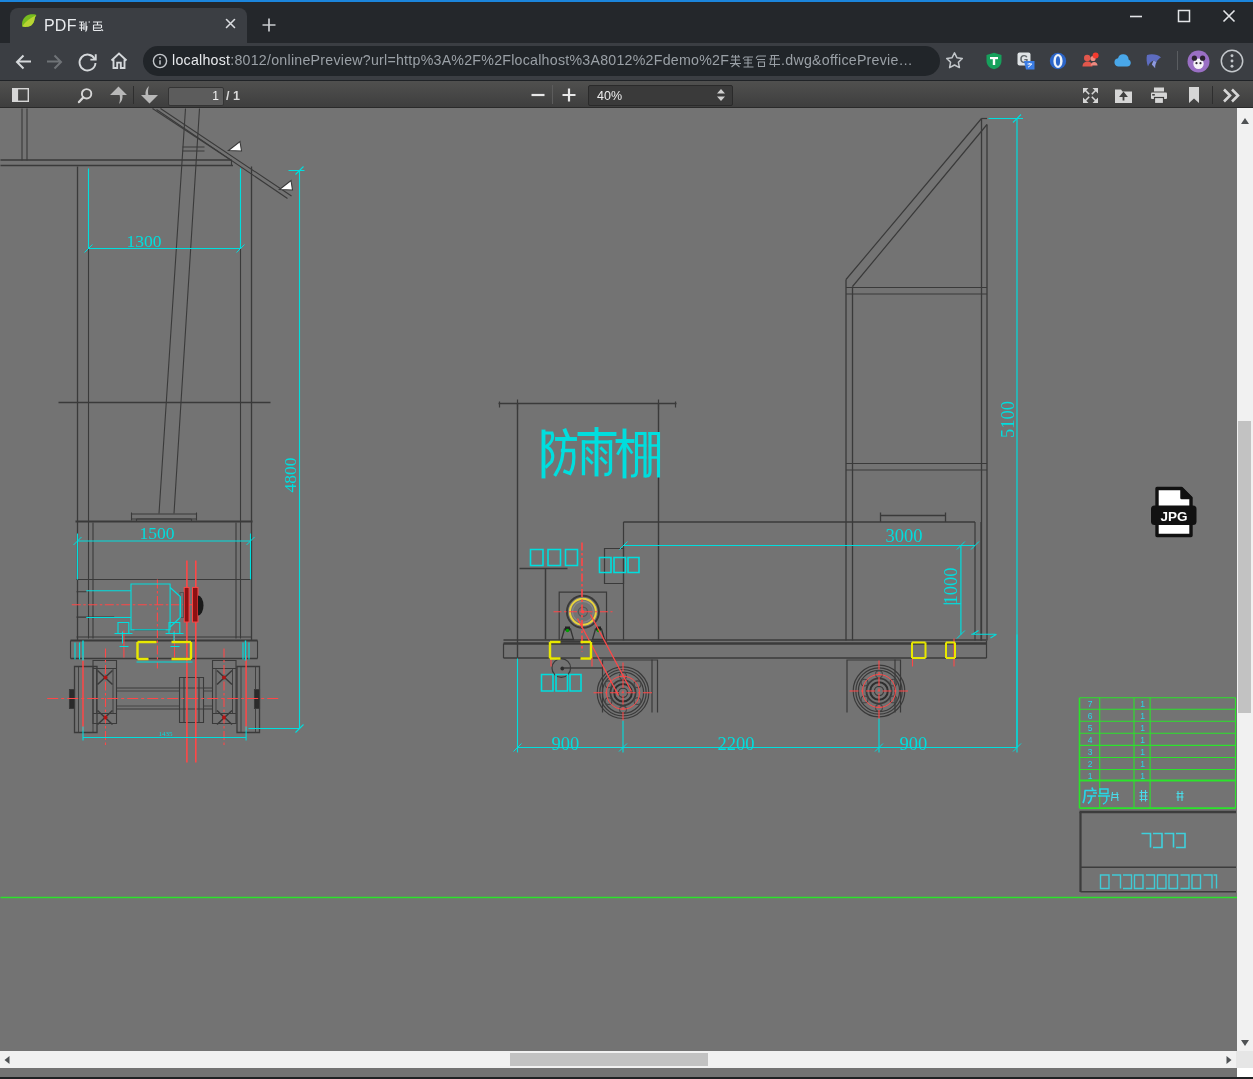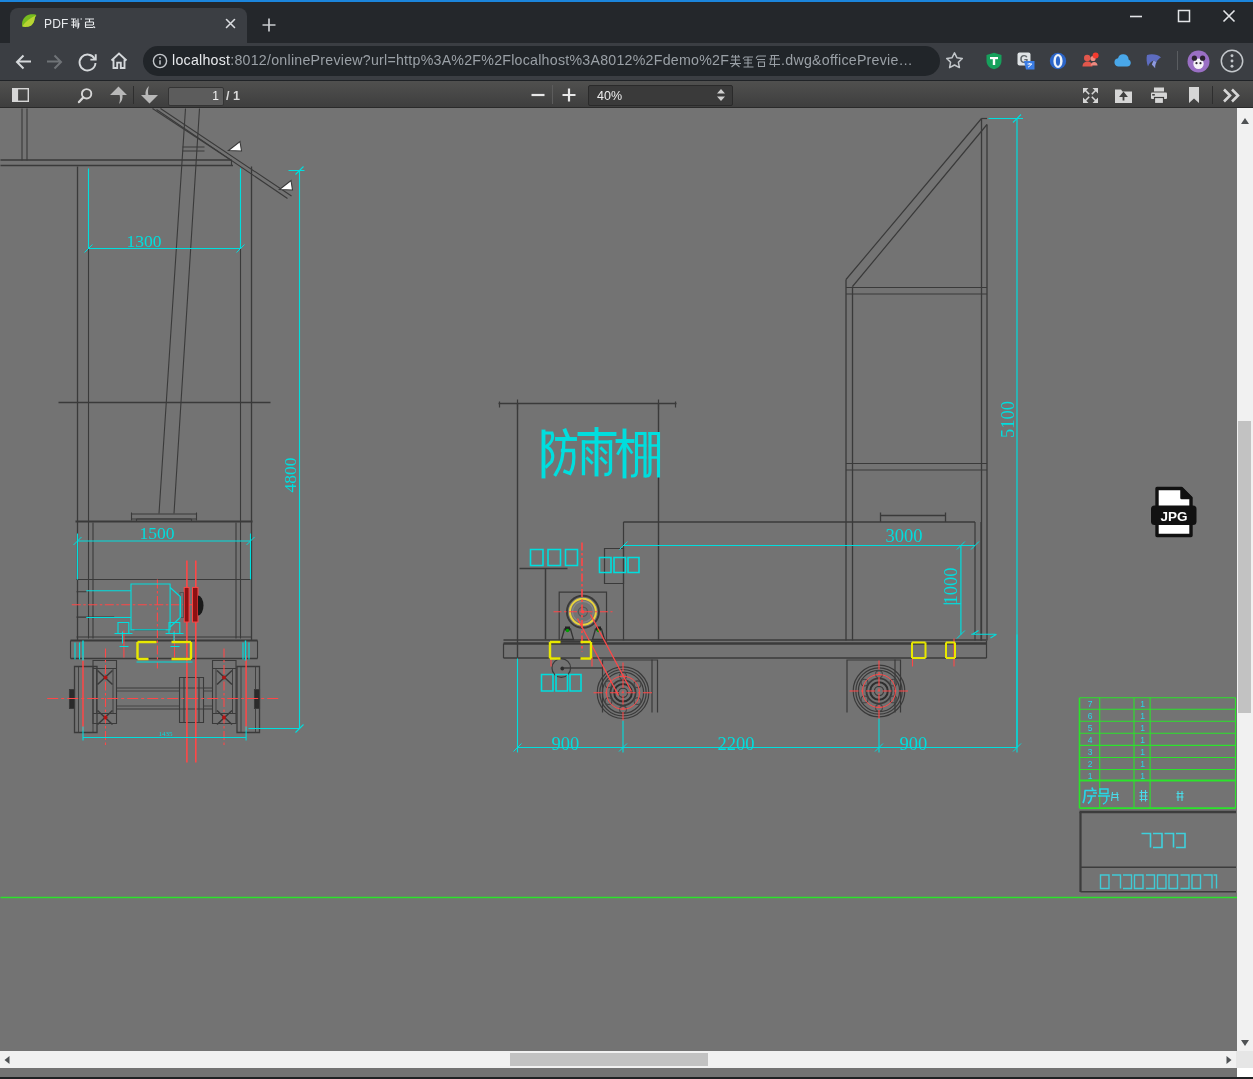--- a/index.html
+++ b/index.html
@@ -1,19 +1,19 @@
 <!DOCTYPE html>
 <html><head><meta charset="utf-8">
 <style>
 html,body{margin:0;padding:0;width:1253px;height:1079px;overflow:hidden;background:#fff;font-family:"Liberation Sans",sans-serif;}
 .abs{position:absolute;}
 #topstrip{left:0;top:0;width:1253px;height:2px;background:#1b85dc;}
 #titlebar{left:0;top:2px;width:1253px;height:41px;background:#24272b;}
 #tab{left:10px;top:8px;width:237px;height:35px;background:#3b3e43;border-radius:8px 8px 0 0;}
-#tabtitle{left:44px;top:17px;color:#e8eaed;font-size:12px;letter-spacing:0.2px;}
+#tabtitle{left:44px;top:17px;color:#e8eaed;font-size:16px;letter-spacing:0.2px;}
 #addrbar{left:0;top:43px;width:1253px;height:37px;background:#3b3e43;}
 #addrline{left:0;top:80px;width:1253px;height:1px;background:#202327;}
 #urlpill{left:143px;top:46px;width:797px;height:30px;background:#212529;border-radius:15px;}
 #urltext{left:172px;top:52px;font-size:14.2px;letter-spacing:0.25px;color:#9aa0a6;white-space:nowrap;}
 #urltext b{color:#e8eaed;font-weight:normal;}
 #pdfbar{left:0;top:81px;width:1253px;height:27px;background:linear-gradient(#50504f,#3e3e3e);border-bottom:1px solid #2a2a2a;box-sizing:border-box;}
 #pageinput{left:168px;top:87px;width:50px;height:17px;background:#5c5c5c;border:1px solid #343434;border-radius:2px;color:#f2f2f2;font-size:12px;text-align:right;padding-right:4px;line-height:17px;}
 #pagecount{left:226px;top:89px;color:#d9d9d9;font-size:12.5px;font-weight:bold;}
 #zoombox{left:588px;top:85px;width:143px;height:19px;background:#3a3a3a;border:1px solid #2a2a2a;border-radius:2px;}
 #zoomtext{left:597px;top:89px;color:#ececec;font-size:12.5px;font-weight:normal;}

